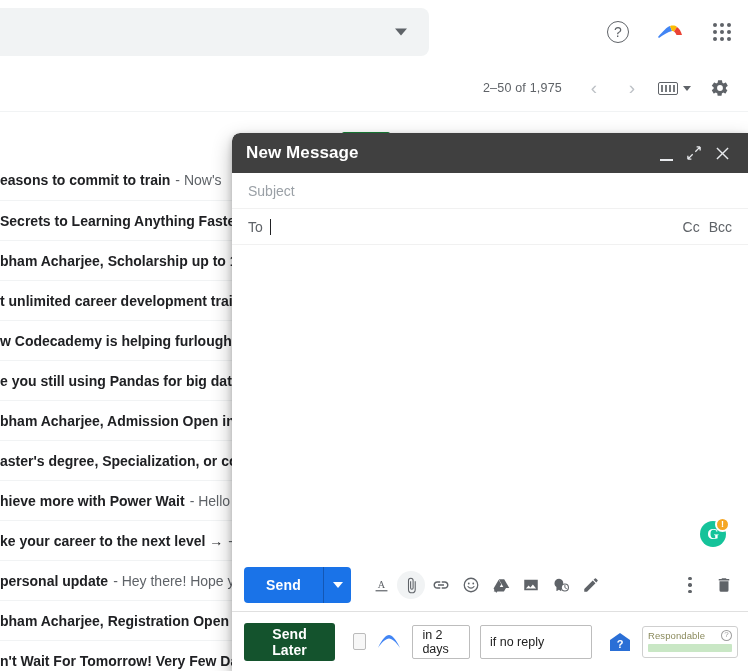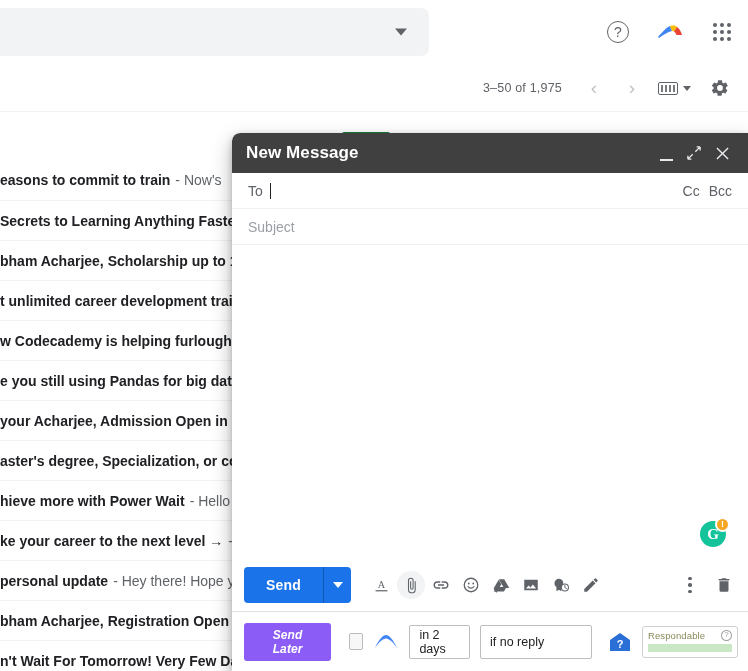--- a/index.html
+++ b/index.html
@@ -189,23 +189,23 @@
   .foot-right { margin-left: auto; display: flex; align-items: center; gap: 6px; }
   .dots-v { display: flex; flex-direction: column; gap: 3px; align-items: center; }
   .dots-v i { width: 3.5px; height: 3.5px; border-radius: 50%; background: #5f6368; display: block; }
 
   
   .boomerang {
     height: 60px; border-top: 1px solid #e0e0e0; background: #fff;
     display: flex; align-items: center; padding: 0 10px 0 12px; gap: 10px;
   }
   .send-later {
-    background: #8b5cf6; color: #fff; font-size: 12px; font-weight: bold;
+    background: #14532d; color: #fff; font-size: 14px; font-weight: bold;
     padding: 0 18px; height: 38px; border: none; border-radius: 3px;
-    display: flex; align-items: center; cursor: pointer; letter-spacing: .1px; font-style: italic;
+    display: flex; align-items: center; cursor: pointer; letter-spacing: .1px;
   }
   .bm-check {
     width: 17px; height: 17px; border: 1.6px solid #bbb; border-radius: 2px;
     background: #f7f7f7; cursor: pointer; margin-left: 8px;
   }
   .bm-arc { width: 26px; height: 20px; cursor: pointer; }
   .bm-sel {
     height: 24px; border: 1px solid #bdbdbd; background: #fff; border-radius: 2px;
     font-size: 12.5px; color: #222; display: flex; align-items: center;
     padding: 16px 9px; cursor: pointer; font-family: "Liberation Sans", sans-serif;
@@ -262,21 +262,21 @@
             <i></i>
             <i></i>
             <i></i>
         </span>
       </div>
     </div>
   </div>
 
   <div class="toolrow">
     <div class="toolrow-right">
-      <span class="page-count">3–50 of 1,975</span>
+      <span class="page-count">2–50 of 1,975</span>
       <span class="chev">‹</span>
       <span class="chev">›</span>
       <span class="ic-btn">
         <span class="kbd-ic"></span>
         <span class="mini-caret"></span>
       </span>
       <span class="ic-btn">
         <svg class="gear" width="20" height="20" viewBox="0 0 24 24" fill="#5f6368">
           <path d="M19.1 12.9c0-.3.1-.6.1-.9s0-.6-.1-.9l2-1.5c.2-.1.2-.4.1-.6l-1.9-3.3c-.1-.2-.4-.3-.6-.2l-2.3 1c-.5-.4-1-.7-1.6-.9l-.4-2.5c0-.2-.2-.4-.5-.4h-3.8c-.2 0-.4.2-.5.4l-.4 2.5c-.6.2-1.1.6-1.6.9l-2.3-1c-.2-.1-.5 0-.6.2L2.3 9c-.1.2-.1.4.1.6l2 1.5c0 .3-.1.6-.1.9s0 .6.1.9l-2 1.5c-.2.1-.2.4-.1.6l1.9 3.3c.1.2.4.3.6.2l2.3-1c.5.4 1 .7 1.6.9l.4 2.5c.1.2.3.4.5.4h3.8c.2 0 .4-.2.5-.4l.4-2.5c.6-.2 1.1-.6 1.6-.9l2.3 1c.2.1.5 0 .6-.2l1.9-3.3c.1-.2.1-.4-.1-.6l-2-1.5zM12 15.5A3.5 3.5 0 1112 8.5a3.5 3.5 0 010 7z"></path>
         </svg>
@@ -310,21 +310,21 @@
     </div>
     <div class="mailrow">
       <span class="m-sub">w Codecademy is helping furloughe</span>
       <span class="m-snip" style="margin-left:5px"></span>
     </div>
     <div class="mailrow">
       <span class="m-sub">e you still using Pandas for big data</span>
       <span class="m-snip" style="margin-left:5px"></span>
     </div>
     <div class="mailrow">
-      <span class="m-sub">your Acharjee, Admission Open in </span>
+      <span class="m-sub">bham Acharjee, Admission Open in </span>
       <span class="m-snip" style="margin-left:5px"></span>
     </div>
     <div class="mailrow">
       <span class="m-sub">aster's degree, Specialization, or cou</span>
       <span class="m-snip" style="margin-left:5px"></span>
     </div>
     <div class="mailrow">
       <span class="m-sub">hieve more with Power Wait</span>
       <span class="m-snip" style="margin-left:5px">- Hello</span>
     </div>
@@ -359,36 +359,36 @@
         <svg width="14" height="14" viewBox="0 0 16 16">
           <path d="M15 1 L9.5 6.5 M15 1 L15 5 M15 1 L11 1" stroke="#e8eaed" stroke-width="1.5" fill="none"></path>
           <path d="M1 15 L6.5 9.5 M1 15 L1 11 M1 15 L5 15" stroke="#e8eaed" stroke-width="1.5" fill="none"></path>
         </svg>
       </span>
       <span class="head-ic">
         <svg width="13" height="13" viewBox="0 0 14 14">
           <path d="M1 1 L13 13 M13 1 L1 13" stroke="#e8eaed" stroke-width="1.5"></path>
         </svg>
       </span>
+    </div>
+
+    <div class="field-row subject-row">
+      <span class="subject-ph">Subject</span>
     </div>
 
     <div class="field-row">
       <span class="fld-label">To</span>
       <span class="caret-bar"></span>
       <span></span>
       <span class="ccbcc">
         <span>Cc</span>
         <span>Bcc</span>
       </span>
     </div>
 
-    <div class="field-row subject-row">
-      <span class="subject-ph">Subject</span>
-    </div>
-
     <div class="compose-body">
       <span></span>
       <div class="grammarly">
         <span class="gr-circle">G</span>
         <span class="gr-badge">!</span>
       </div>
     </div>
 
     <div class="compose-foot">
       <div class="send-grp">

